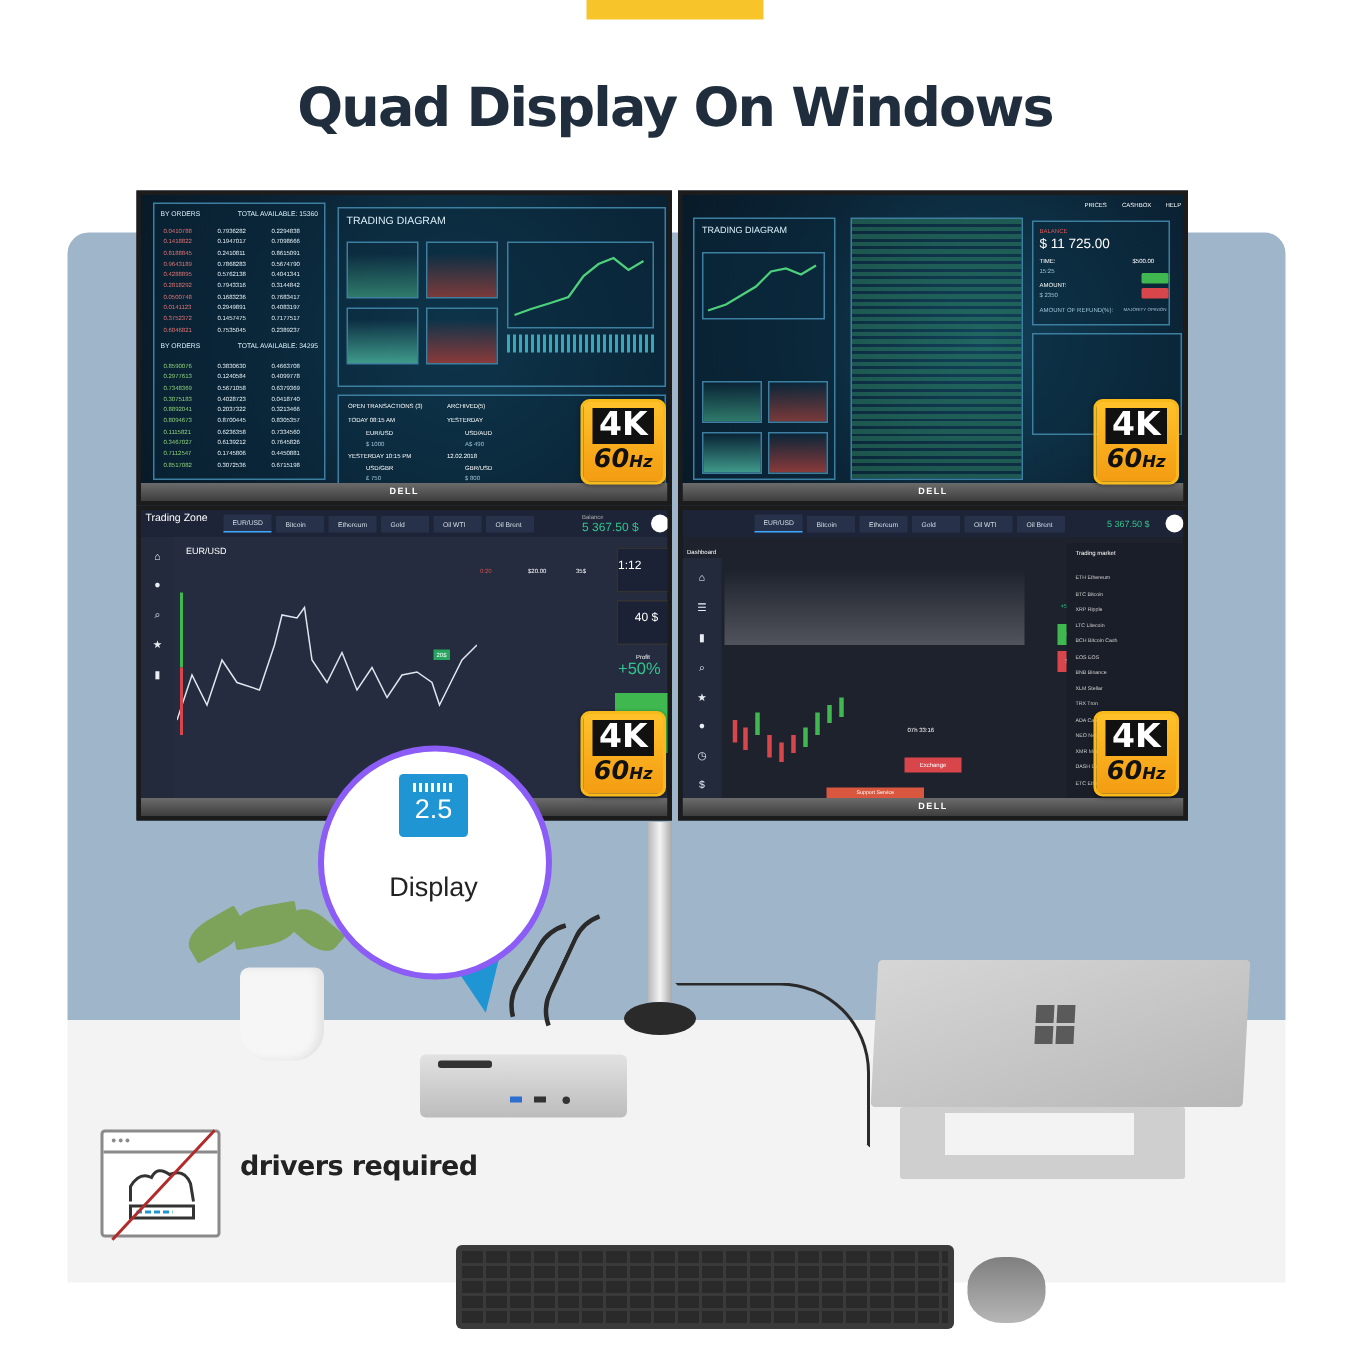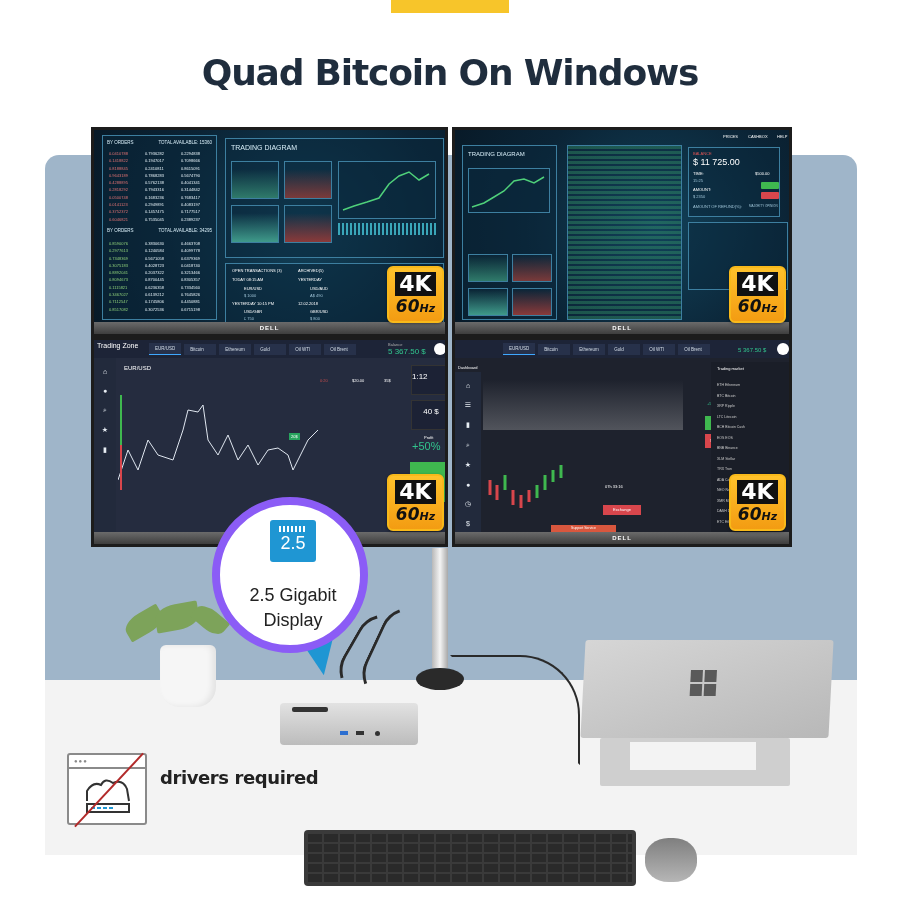--- a/index.html
+++ b/index.html
@@ -20,21 +20,21 @@
 .badge4k{position:absolute;width:57px;height:57px;background:linear-gradient(#ffc22b,#f39c12);border-radius:6px;border:2px solid #f8b91a;box-shadow:0 1px 3px rgba(0,0,0,.4)}
 .badge4k .k{position:absolute;left:6px;top:4px;width:41px;height:24px;background:#111;color:#fff;font-weight:bold;font-size:22px;line-height:24px;text-align:center;font-family:"DejaVu Sans",sans-serif}
 .badge4k .hz{position:absolute;left:0;top:28px;width:53px;text-align:center;color:#111;font-weight:bold;font-style:italic;font-size:17px;font-family:"DejaVu Sans",sans-serif}
 .badge4k .hz small{font-size:11px}
 .tabs{position:absolute;left:0;top:0;right:0;height:18px;background:#1d2437;display:flex;align-items:center;gap:3px;padding-left:55px}
 .tab{font-size:4.5px;color:#d6dfe9;padding:3px 6px;background:#27314a;min-width:32px}
 .tab.active{border-bottom:1px solid #3fa8ff}
 .bal{position:absolute;font-size:8px;color:#31c48d}
 .side{position:absolute;left:0;top:18px;width:22px;bottom:0;background:#222a3c;display:flex;flex-direction:column;gap:12px;align-items:center;padding-top:10px}
 .side span{color:#e8eef4;font-size:7px}
-.callout{position:absolute;left:212px;top:497px;width:156px;height:156px;border-radius:50%;background:#fff;border:8px solid #8b5cf6}
+.callout{position:absolute;left:212px;top:497px;width:156px;height:156px;border-radius:50%;background:#fff;border:4px solid #8b5cf6}
 .callout-tail{position:absolute;left:305px;top:632px;width:0;height:0;border-left:12px solid transparent;border-right:26px solid transparent;border-top:42px solid #1f96d3;transform:rotate(-18deg)}
 .eth-icon{position:absolute;left:50px;top:15px;width:46px;height:42px;background:#1f96d3;border-radius:3px}
 .eth-icon .pins{position:absolute;left:9px;top:6px;width:28px;height:6px;background:repeating-linear-gradient(90deg,#fff 0 2px,transparent 2px 4px)}
 .eth-icon .num{position:absolute;left:0;top:13px;width:46px;text-align:center;color:#fff;font-size:18px}
 .callout-text{position:absolute;left:0;top:78px;width:146px;text-align:center;font-size:18px;line-height:25px;color:#222}
 .nosoft{position:absolute;left:67px;top:753px;width:80px;height:72px;border:2px solid #8a8a8a;border-radius:3px;background:#fff}
 .nosoft .bar{position:absolute;left:0;right:0;top:12px;height:2px;background:#8a8a8a}
 .nosoft .dots{position:absolute;left:5px;top:3px;font-size:6px;color:#8a8a8a;letter-spacing:1px}
 .nosoft .prog{position:absolute;left:17px;top:48px;width:44px;height:10px;border:2px solid #333}
 .nosoft .prog i{position:absolute;left:3px;top:2px;width:24px;height:2px;background:repeating-linear-gradient(90deg,#1f96d3 0 4px,transparent 4px 6px)}
@@ -53,21 +53,21 @@
 .leaf{position:absolute;background:#7da35a;border-radius:50% 5% 50% 5%}
 .keyboard{position:absolute;left:304px;top:830px;width:332px;height:56px;background:#3a3a3a;border-radius:4px;padding:4px}
 .keys{width:100%;height:100%;background:repeating-linear-gradient(90deg,#2a2a2a 0 14px,#3a3a3a 14px 16px),repeating-linear-gradient(0deg,#2a2a2a 0 8px,#3a3a3a 8px 10px);background-blend-mode:lighten}
 .mouse{position:absolute;left:645px;top:838px;width:52px;height:44px;background:linear-gradient(#7f7f7f,#b6b6b6);border-radius:45%}
 .cable{position:absolute;border:3px solid #222;border-radius:30px}
 </style>
 </head>
 <body>
 
 <div class="topbar"></div>
-<h1 class="title">Quad Bitcoin On Windows</h1>
+<h1 class="title">Quad Display On Windows</h1>
 
 <div class="backdrop"></div>
 <div class="desk"></div>
 
 <div class="arm"></div>
 <div class="armbase"></div>
 
 <div class="cable" style="left:345px;top:620px;width:90px;height:90px;border-color:transparent transparent transparent #2a2a2a;transform:rotate(30deg)"></div>
 <div class="cable" style="left:370px;top:610px;width:80px;height:100px;border-color:transparent transparent transparent #2a2a2a;transform:rotate(25deg)"></div>
 <div class="cable" style="left:450px;top:655px;width:130px;height:110px;border-color:#2a2a2a #2a2a2a transparent transparent;border-radius:0 60px 0 0;border-width:2px"></div>
@@ -380,21 +380,20 @@
     </div>
 </div>
 
 <div class="callout-tail"></div>
 <div class="callout">
   <div class="eth-icon">
     <div class="pins"></div>
     <div class="num">2.5</div>
   </div>
   <div class="callout-text">
-    <div>2.5 Gigabit</div>
     <div>Display</div>
   </div>
 </div>
 
 <div class="nosoft">
   <div class="dots">●●●</div>
   <div class="bar"></div>
   <svg style="position:absolute;left:14px;top:20px" width="50" height="28">
       <path d="M4 26 L4 16 Q10 6 18 10 Q22 2 30 8 Q40 4 44 14 L46 26" fill="none" stroke="#333" stroke-width="2"></path>
     </svg>

